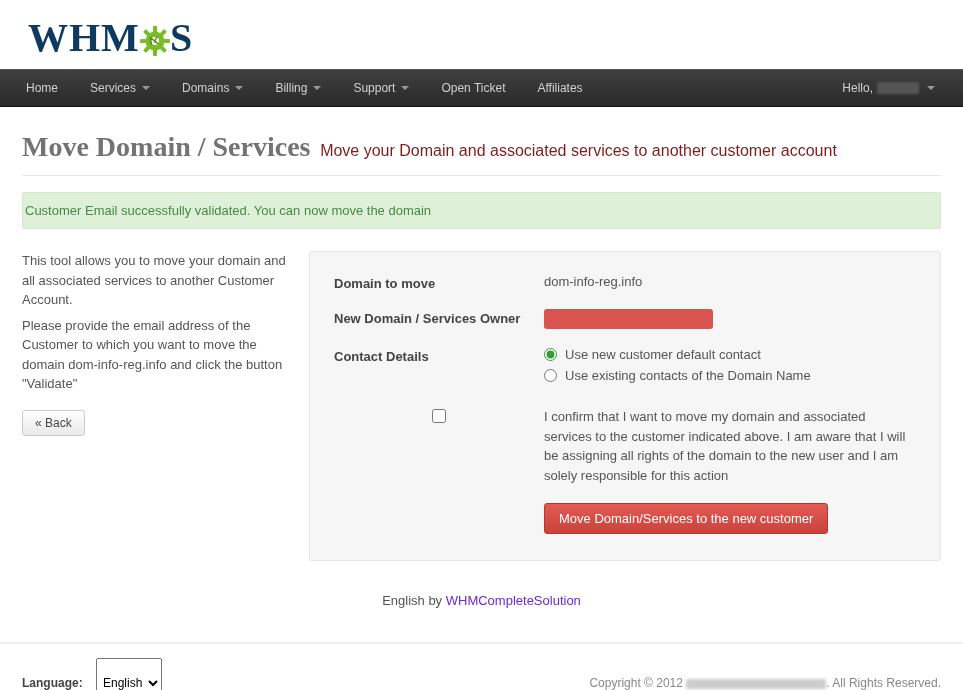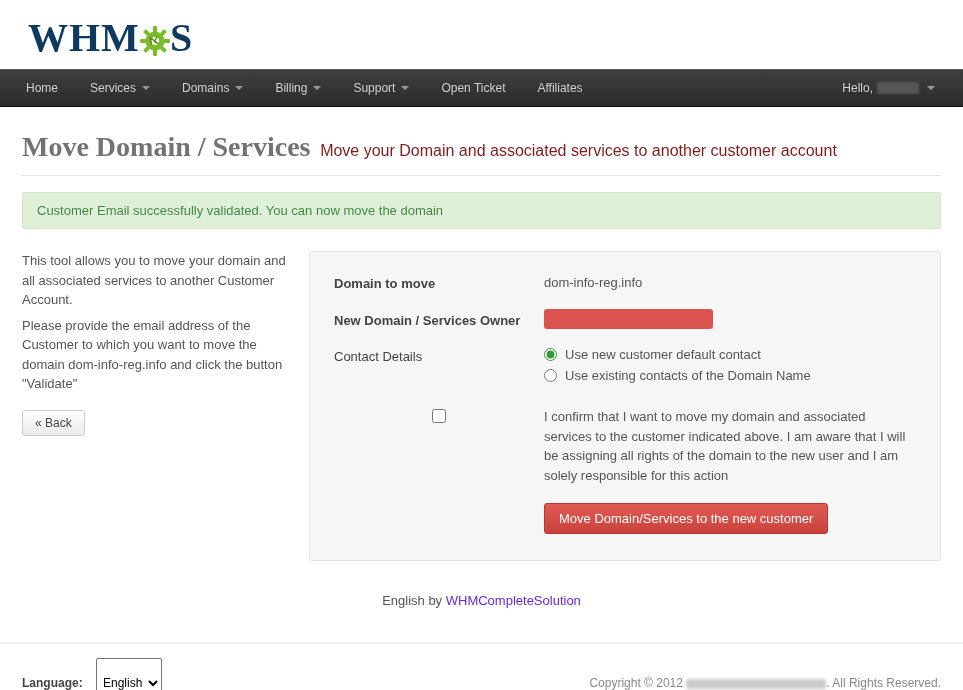--- a/index.html
+++ b/index.html
@@ -19,29 +19,29 @@
   .caret { display:inline-block; width:0; height:0; border-left:4px solid transparent; border-right:4px solid transparent; border-top:4px solid #999; margin-left:6px; }
   .nav-right { display:flex; align-items:center; color:#d0d0d0; font-size:12px; padding-right:18px; }
   .nav-right .blur { display:inline-block; width:42px; height:12px; background:#555; border-radius:2px; margin-left:4px; filter:blur(1px); }
 
   
   .content { padding: 24px 22px 10px 22px; }
   .title-row { border-bottom: 1px solid #e6e6e6; padding-bottom: 12px; margin-bottom: 16px; }
   .title-row h1 { font-family: Georgia, 'Times New Roman', serif; font-weight: 900; font-size: 28px; color: #737373; display:inline; }
   .title-row .subtitle { font-size: 16px; color: #7f1d1d; margin-left: 6px; }
 
-  .alert-success { background: #dff0d8; border: 1px solid #d6e9c6; color: #468847; padding: 10px 14px; font-size: 13px; margin-bottom: 22px; border-radius: 2px; }
+  .alert-success { background: #dff0d8; border: 1px solid #d6e9c6; color: #468847; padding: 10px 2px; font-size: 13px; margin-bottom: 22px; border-radius: 2px; }
 
   .two-col { display:flex; gap: 22px; align-items:flex-start; }
   .side { width: 265px; color:#555; font-size:13px; line-height:1.5; }
   .side p { margin-bottom: 6px; }
   .btn-back { display:inline-block; margin-top:10px; background: linear-gradient(#fff, #e9e9e9); border:1px solid #ccc; border-radius:3px; padding: 5px 12px; font-size:12px; color:#444; cursor:pointer; }
 
   .panel { flex:1; background:#f6f6f6; border:1px solid #e4e4e4; border-radius:3px; padding: 22px 24px 26px 24px; }
-  .form-row { display:flex; margin-bottom: 18px; align-items:center; }
+  .form-row { display:flex; margin-bottom: 18px; align-items:flex-start; }
   .form-label { width: 210px; font-size:13px; color:#444; font-weight:bold; padding-top:2px; }
   .form-label.nolabel { font-weight:normal; }
   .form-value { flex:1; font-size:13px; color:#555; }
   .redacted { display:inline-block; background:#d9534f; color:#d9534f; border-radius:3px; padding:3px 8px; font-size:12px; filter:blur(0.3px); }
   .radio-row { display:flex; align-items:center; margin-bottom:6px; }
   .radio-row input { margin-right:8px; accent-color:#3a9a3a; }
   .radio-row label { color:#555; }
   .confirm-row { display:flex; align-items:flex-start; margin-top: 6px; margin-bottom:18px; }
   .confirm-row .cb-col { width:210px; display:flex; justify-content:center; padding-top:2px; }
   .confirm-row input[type=checkbox] { width:14px; height:14px; }
@@ -146,21 +146,21 @@
           <div class="form-label">Domain to move</div>
           <div class="form-value">dom-info-reg.info</div>
         </div>
         <div class="form-row">
           <div class="form-label">New Domain / Services Owner</div>
           <div class="form-value">
             <span class="redacted">██████████████████</span>
           </div>
         </div>
         <div class="form-row" style="align-items:flex-start;">
-          <div class="form-label nolabel" style="font-weight:normal;">Contact Details</div>
+          <div class="form-label nolabel" style="font-weight:bold;">Contact Details</div>
           <div class="form-value">
             <div class="radio-row">
               <input type="radio" name="contact" checked="" style="">
               <label>Use new customer default contact</label>
             </div>
             <div class="radio-row">
               <input type="radio" name="contact" style="">
               <label>Use existing contacts of the Domain Name</label>
             </div>
           </div>

